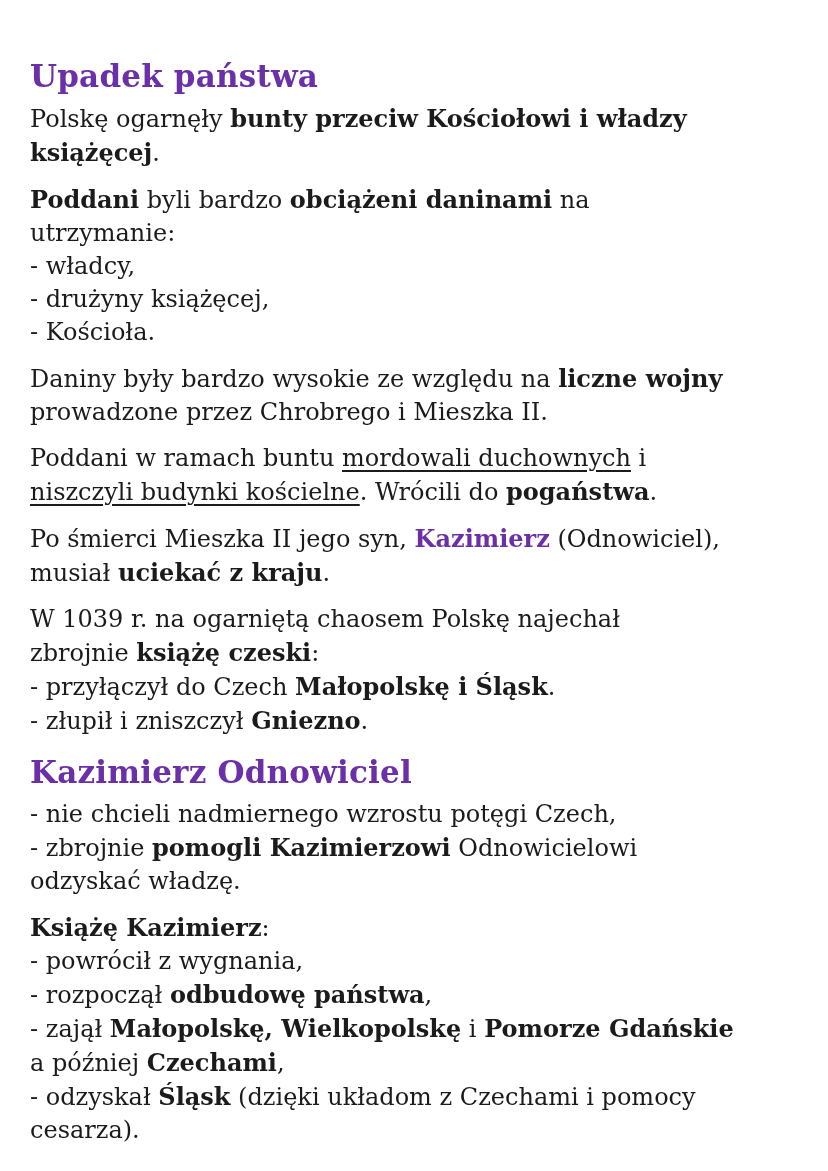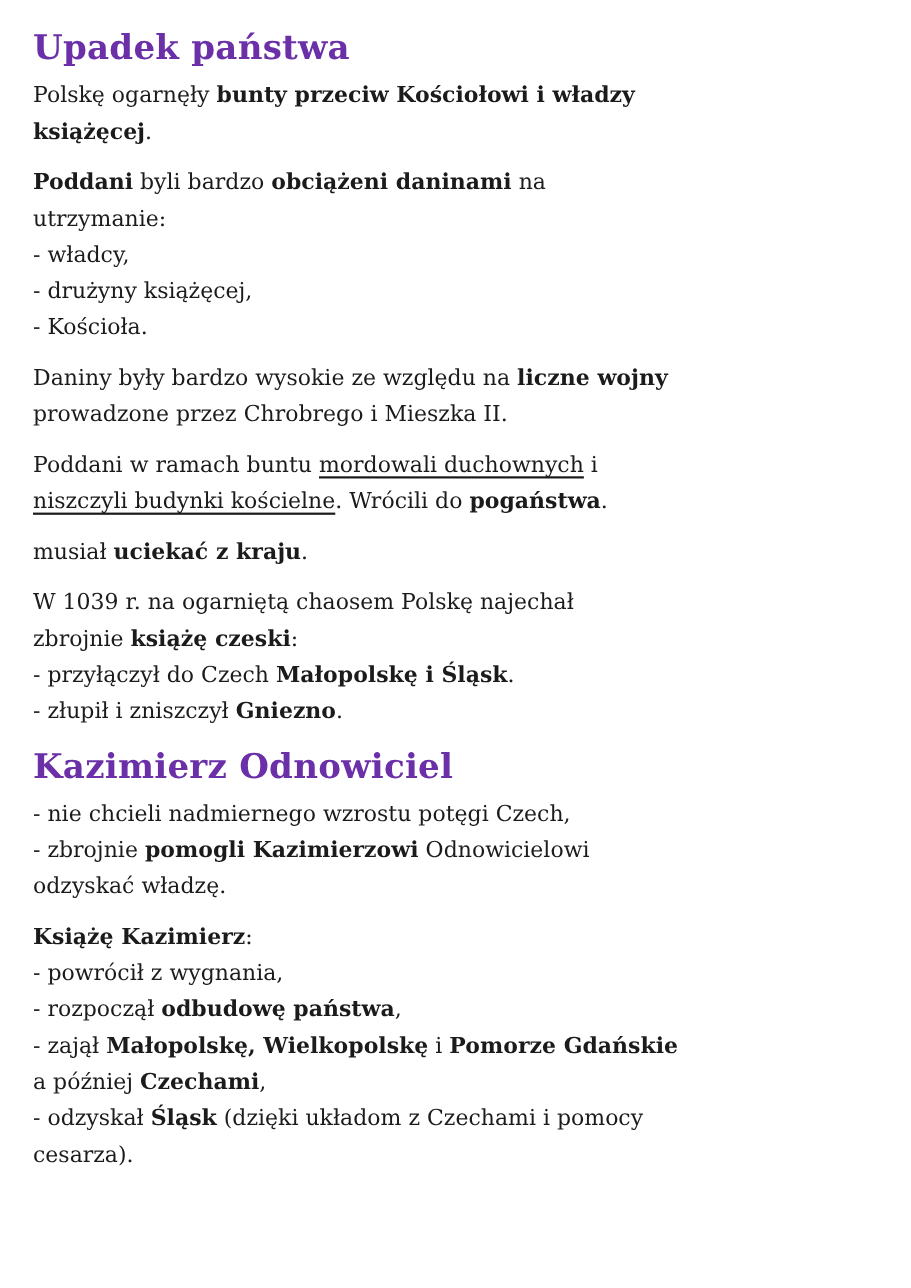--- a/index.html
+++ b/index.html
@@ -5,34 +5,34 @@
   :root { --accent:#6b2fa8; --ink:#1b1b1b; --paper:#ffffff; }
   * { box-sizing: border-box; }
   html, body { margin:0; padding:0; }
   body {
     width:828px; height:1171px;
     background:var(--paper);
     color:var(--ink);
     font-family:"DejaVu Serif", serif;
     overflow:hidden;
   }
-  .page { padding:26px 36px 0 30px; }
+  .page { padding:26px 36px 0 30px;margin-top:32px; }
   .section { margin:0; }
   .heading {
     margin:0 0 8px 0;
     font-size:31px;
     line-height:36px;
     font-weight:bold;
     color:var(--accent);
     letter-spacing:0.2px;
   }
   .section + .section .heading { margin-top:16px; }
   .block {
     margin:0 0 13px 0;
-    font-size:20px;
+    font-size:24px;
     line-height:33px;
   }
   .line { min-height:33px; }
   .b { font-weight:bold; }
   .u { text-decoration:underline; text-decoration-thickness:2px; text-underline-offset:4px; }
   .accent { color:var(--accent); }
 </style>
 </head>
 <body>
 
@@ -53,20 +53,21 @@
       </div>
     <div class="block">
         <div class="line"><span>Daniny były bardzo wysokie ze względu na </span><span class="b">liczne wojny</span></div>
         <div class="line"><span>prowadzone przez Chrobrego i Mieszka II.</span></div>
       </div>
     <div class="block">
         <div class="line"><span>Poddani w ramach buntu </span><span class="u">mordowali duchownych</span><span> i</span></div>
         <div class="line"><span class="u">niszczyli budynki kościelne</span><span>. Wrócili do </span><span class="b">pogaństwa</span><span>.</span></div>
       </div>
     <div class="block">
+        <div class="line"><span>Po śmierci Mieszka II jego syn, </span><span class="b accent">Kazimierz</span><span> (Odnowiciel),</span></div>
         <div class="line"><span>musiał </span><span class="b">uciekać z kraju</span><span>.</span></div>
       </div>
     <div class="block">
         <div class="line"><span>W 1039 r. na ogarniętą chaosem Polskę najechał</span></div>
         <div class="line"><span>zbrojnie </span><span class="b">książę czeski</span><span>:</span></div>
         <div class="line"><span>- przyłączył do Czech </span><span class="b">Małopolskę i Śląsk</span><span>.</span></div>
         <div class="line"><span>- złupił i zniszczył </span><span class="b">Gniezno</span><span>.</span></div>
       </div>
   </div>
 

